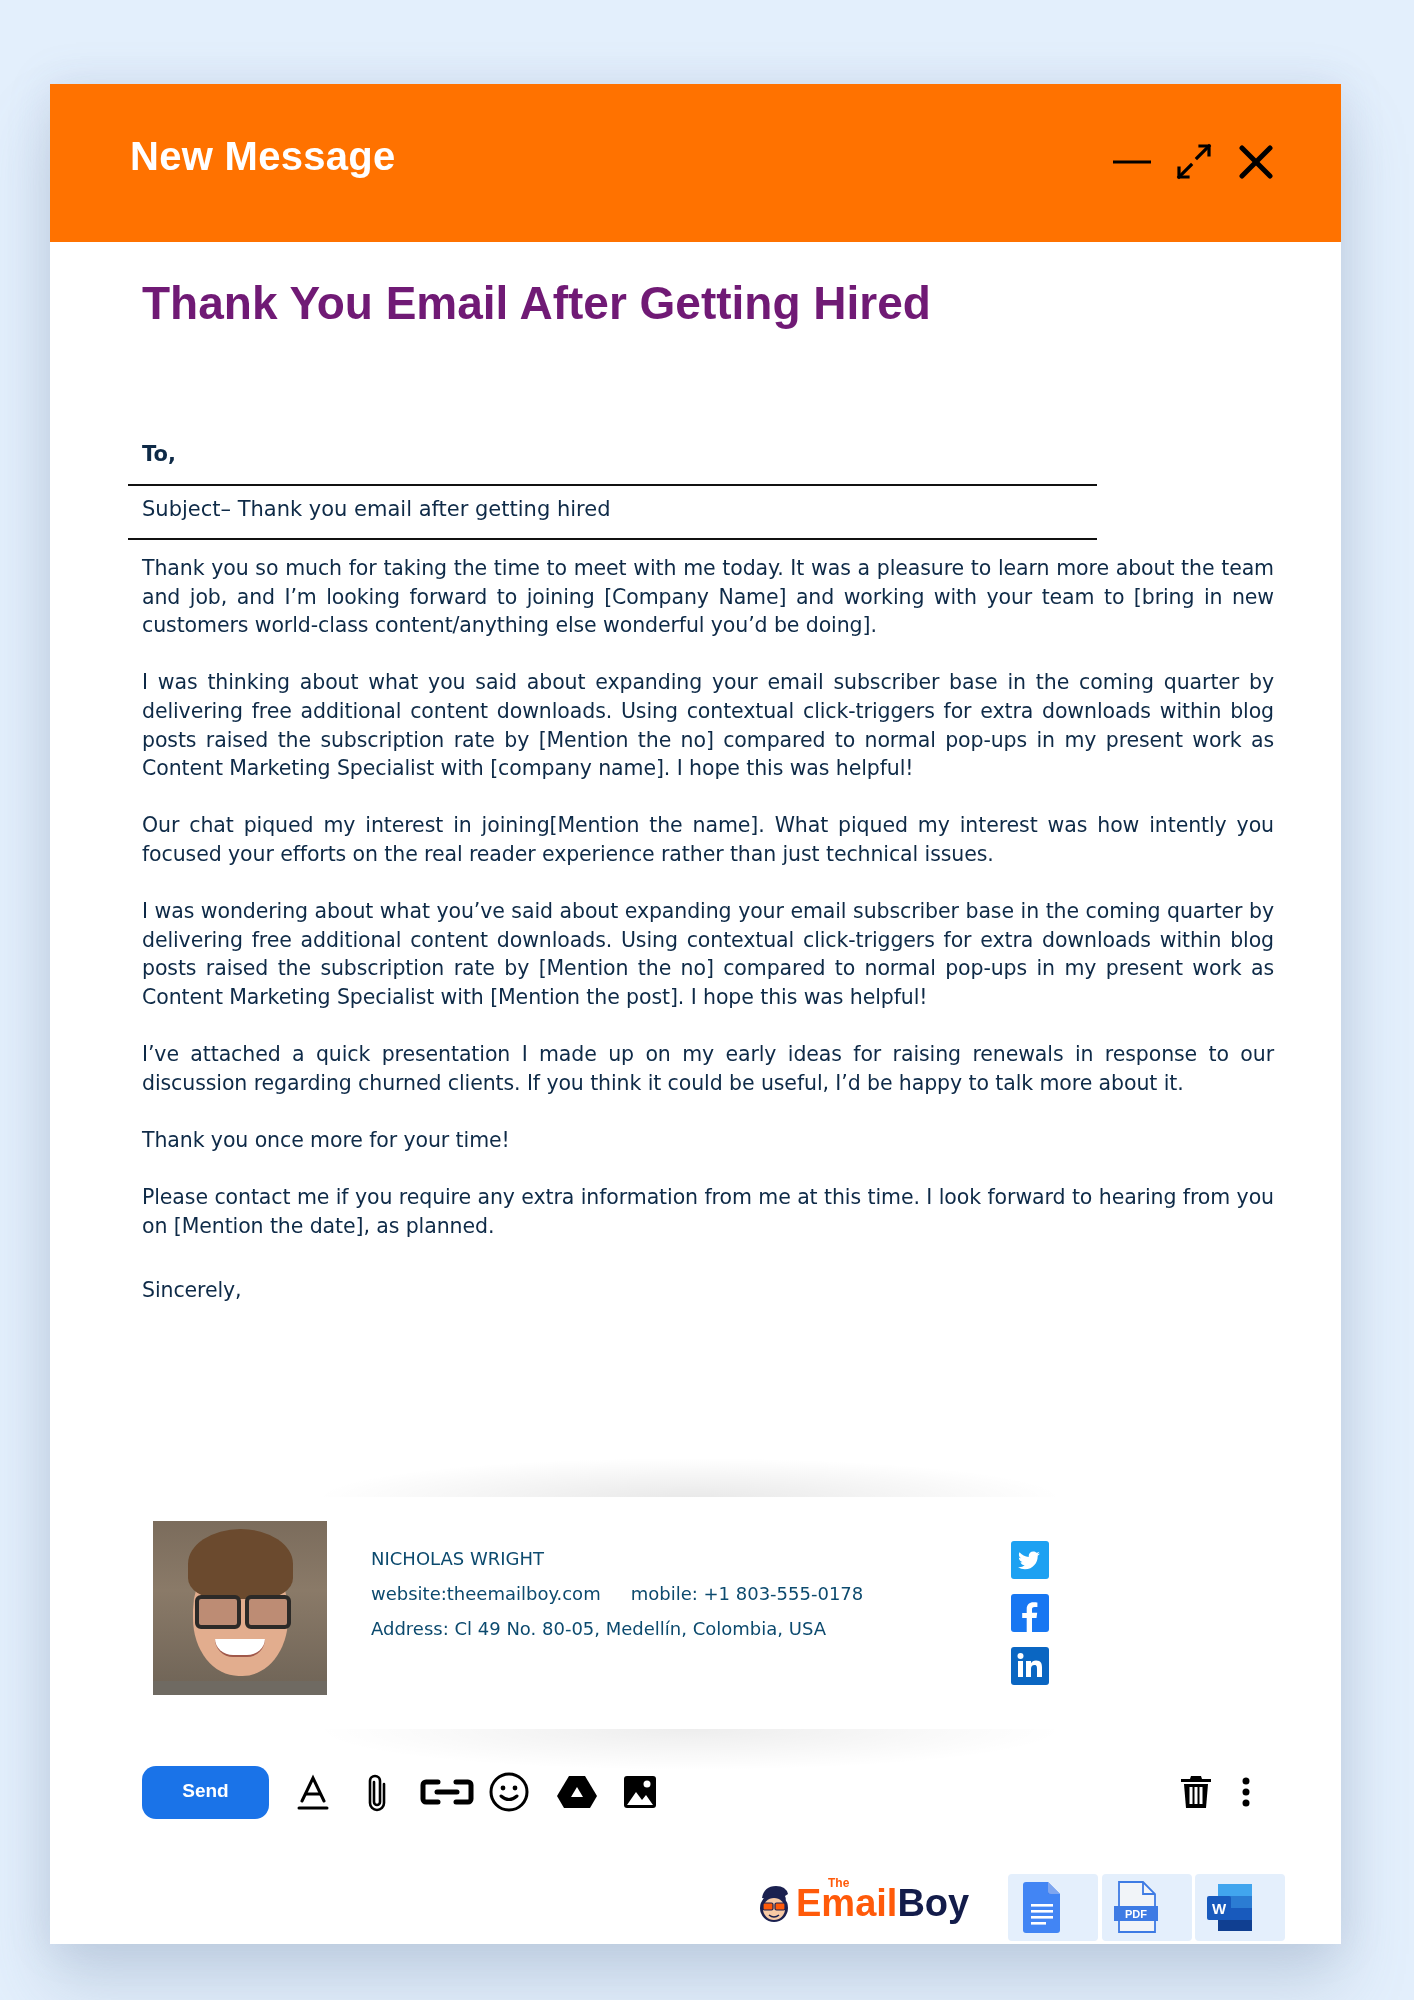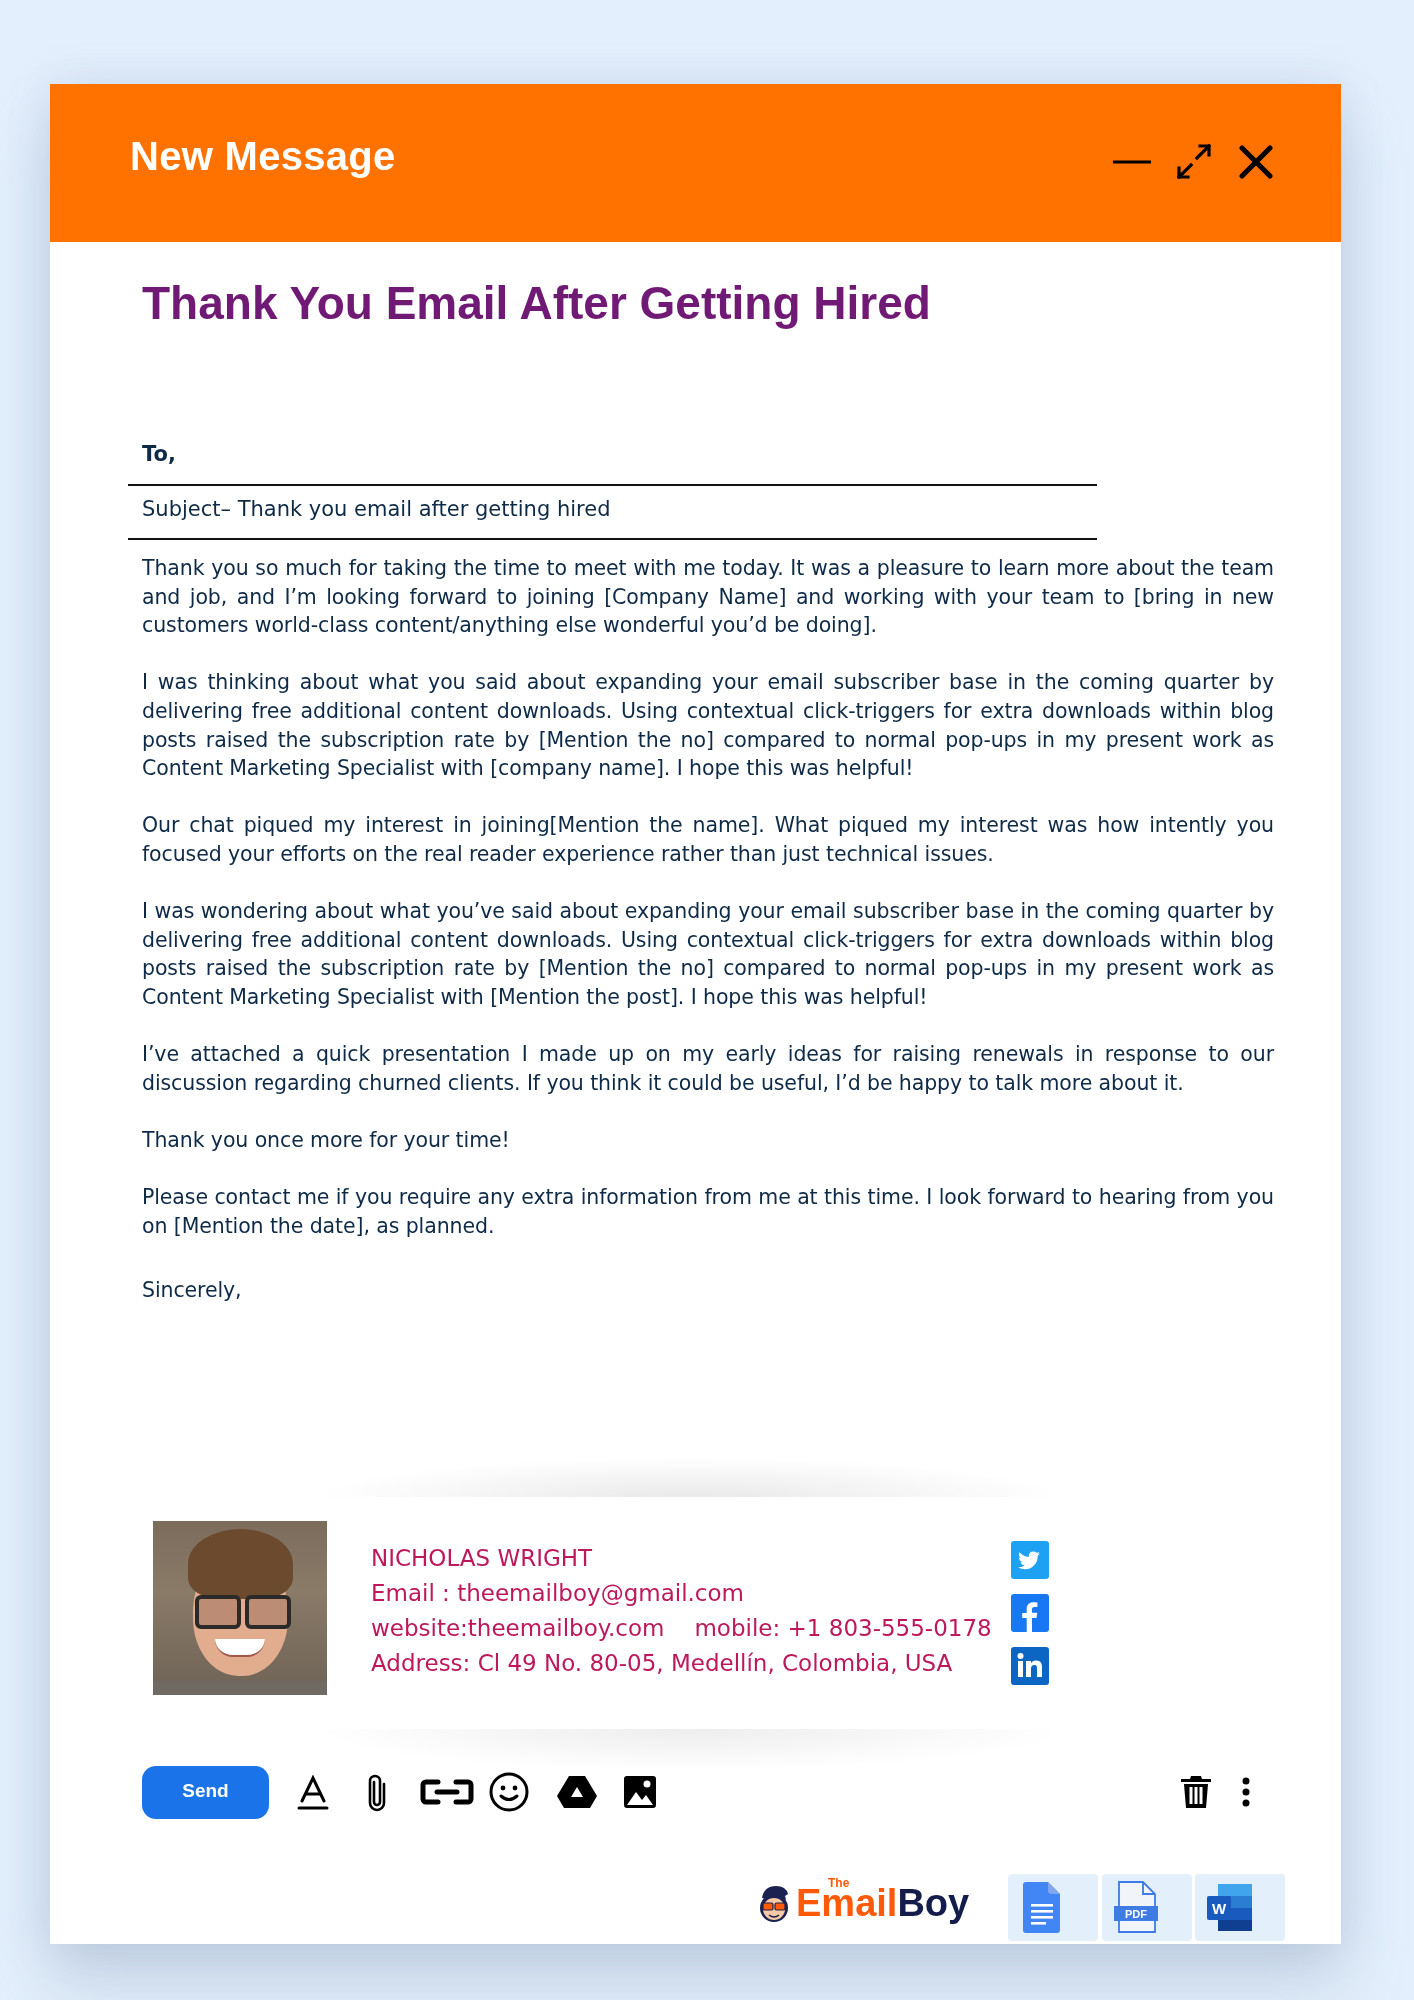--- a/index.html
+++ b/index.html
@@ -71,21 +71,21 @@
   }
   .photo .hair { position:absolute; left:35px; top:8px; width:105px; height:70px; background:#6b4a2e; border-radius:50% 50% 30% 30%; }
   .photo .face { position:absolute; left:40px; top:35px; width:95px; height:120px; background:#e2ad8e; border-radius:45% 45% 48% 48%; }
   .photo .glasses-l { position:absolute; left:42px; top:74px; width:38px; height:26px; border:4px solid #2c2a28; border-radius:6px; background:rgba(120,80,70,0.35); }
   .photo .glasses-r { position:absolute; left:92px; top:74px; width:38px; height:26px; border:4px solid #2c2a28; border-radius:6px; background:rgba(120,80,70,0.35); }
   .photo .smile { position:absolute; left:62px; top:118px; width:50px; height:16px; background:#fff; border-radius:0 0 25px 25px; border-bottom:2px solid #a0584a; }
   .photo .shirt { position:absolute; left:0; top:160px; width:174px; height:20px; background:#6f6a62; }
   .sig-lines {
     position: absolute; left: 229px; top: 44px;
     font-family: "DejaVu Sans", sans-serif;
-    font-size: 23px; color: #be185d; line-height: 35px;
+    font-size: 18px; color: #0c4a6e; line-height: 35px;
   }
   .sig-lines .row { white-space: pre; }
   .sig-lines .gap { display: inline-block; width: 30px; }
   .social { position: absolute; left: 869px; width: 38px; height: 38px; border-radius: 3px; cursor: pointer; }
   .social svg { width: 38px; height: 38px; display: block; }
   .send-btn {
     position: absolute; left: 92px; top: 1682px; width: 127px; height: 53px;
     background: #1a73e8; border-radius: 14px; color: #fff;
     font-family: "Liberation Sans", sans-serif; font-weight: bold; font-size: 19px;
     text-align: center; line-height: 49px; cursor: pointer;
@@ -163,21 +163,20 @@
     <div class="photo">
       <div class="shirt"></div>
       <div class="face"></div>
       <div class="hair"></div>
       <div class="glasses-l"></div>
       <div class="glasses-r"></div>
       <div class="smile"></div>
     </div>
     <div class="sig-lines">
       <div class="row">NICHOLAS WRIGHT</div>
-      <div class="row">Email : theemailboy@gmail.com</div>
       <div class="row"><span>website:theemailboy.com</span><span class="gap"></span><span>mobile: +1 803-555-0178</span></div>
       <div class="row">Address: Cl 49 No. 80-05, Medellín, Colombia, USA</div>
     </div>
 
     <div class="social" style="top:44px; background:#1da1f2;">
       <svg viewBox="0 0 38 38">
         <path fill="#fff" d="M29 12.5c-.8.4-1.7.6-2.6.7.9-.6 1.6-1.4 2-2.5-.9.5-1.9.9-2.9 1.1-.8-.9-2-1.4-3.3-1.4-2.5 0-4.5 2-4.5 4.5 0 .4 0 .7.1 1-3.7-.2-7.1-2-9.3-4.7-.4.7-.6 1.4-.6 2.3 0 1.6.8 2.9 2 3.7-.7 0-1.4-.2-2-.6v.1c0 2.2 1.6 4 3.6 4.4-.4.1-.8.2-1.2.2-.3 0-.6 0-.8-.1.6 1.8 2.2 3.1 4.2 3.1-1.5 1.2-3.5 1.9-5.6 1.9H7c2 1.3 4.4 2 6.9 2 8.3 0 12.8-6.9 12.8-12.8v-.6c.9-.6 1.6-1.4 2.3-2.3z"></path>
       </svg>
     </div>
     <div class="social" style="top:97px; background:#1877f2;">

